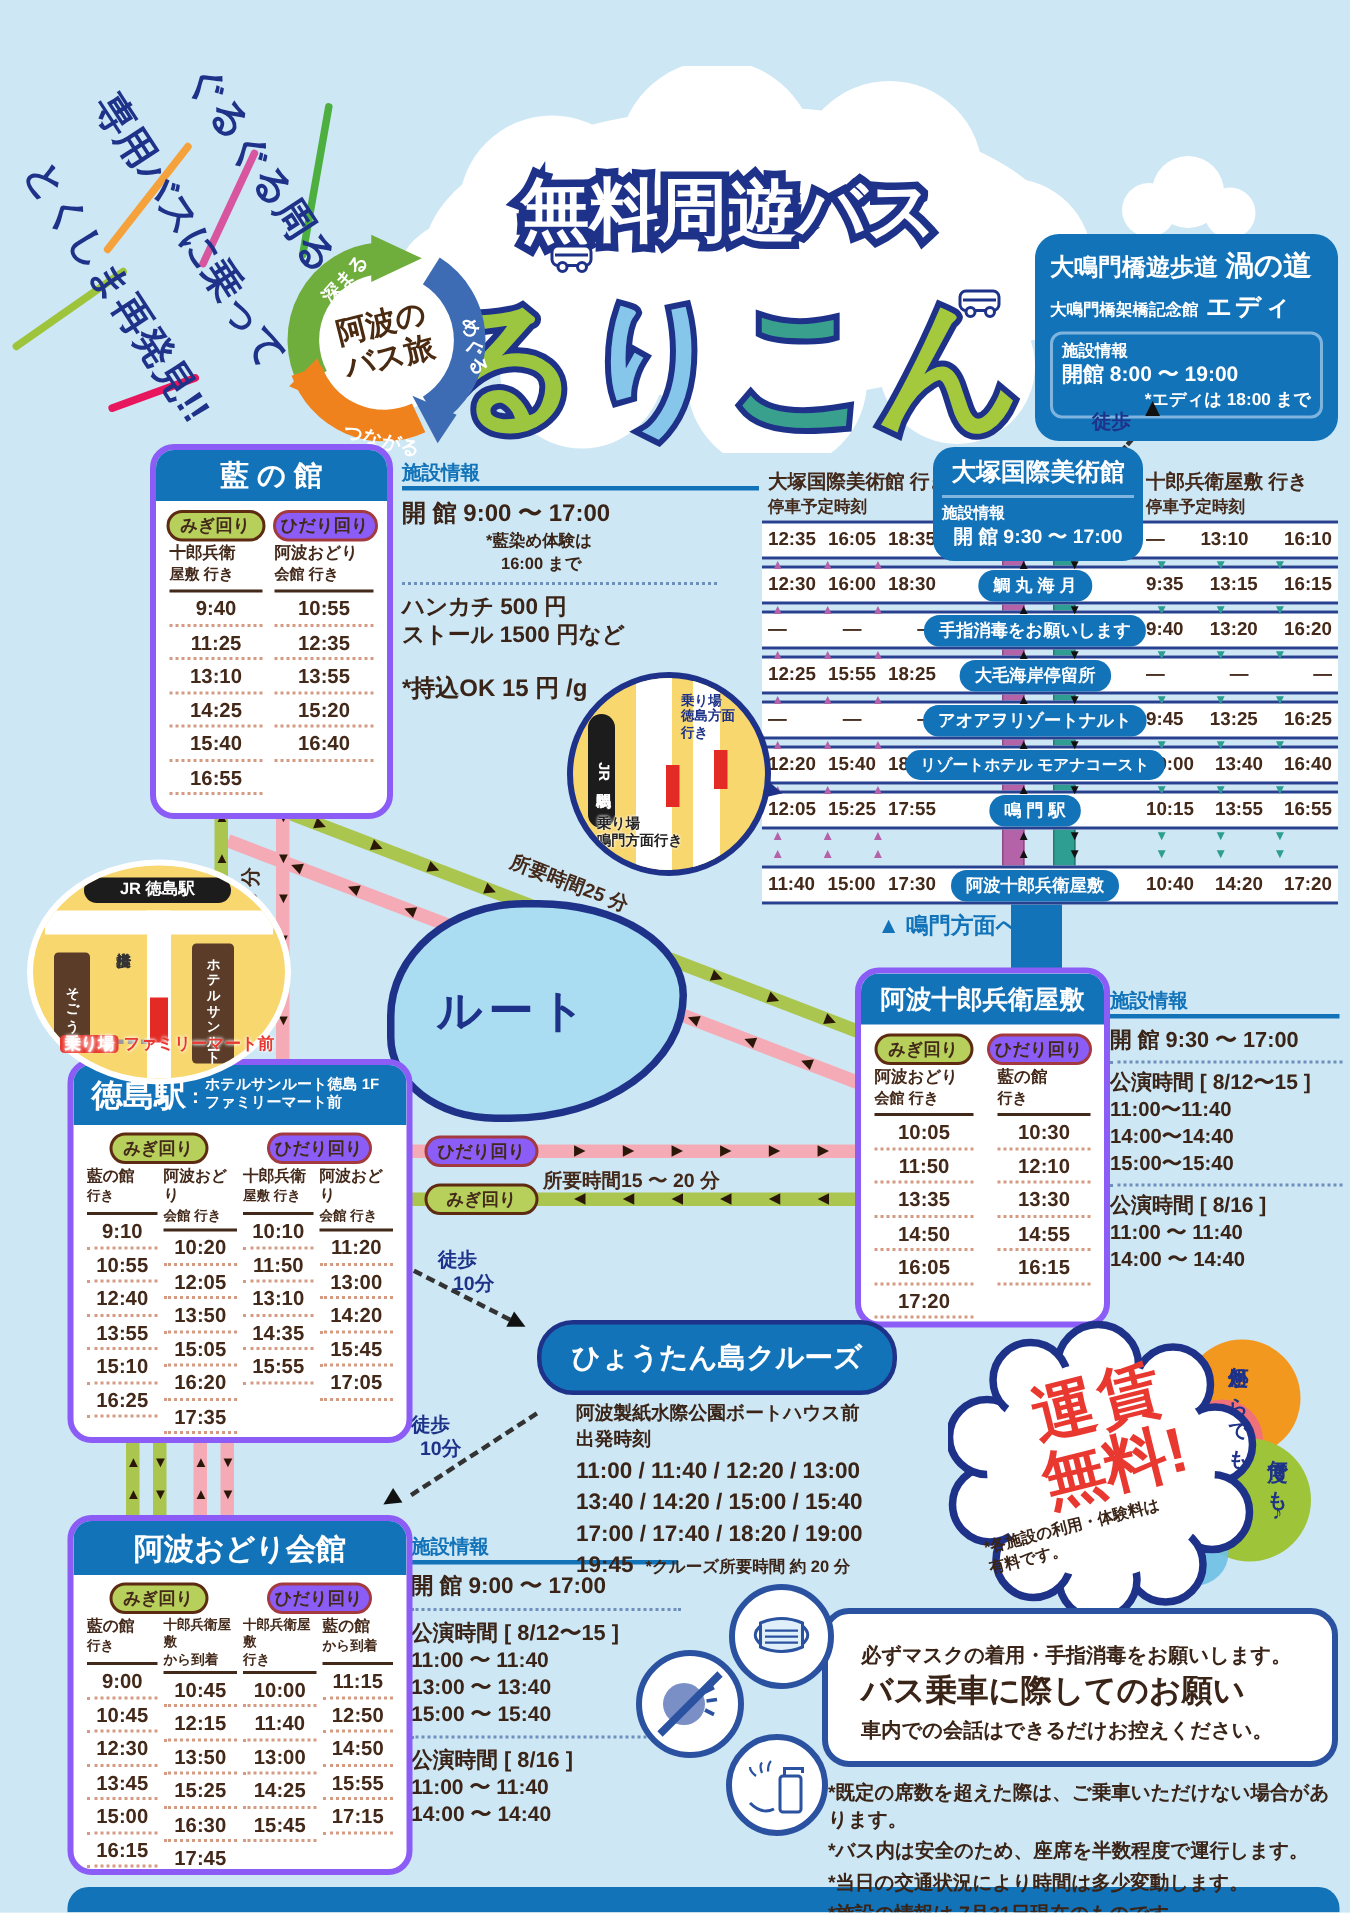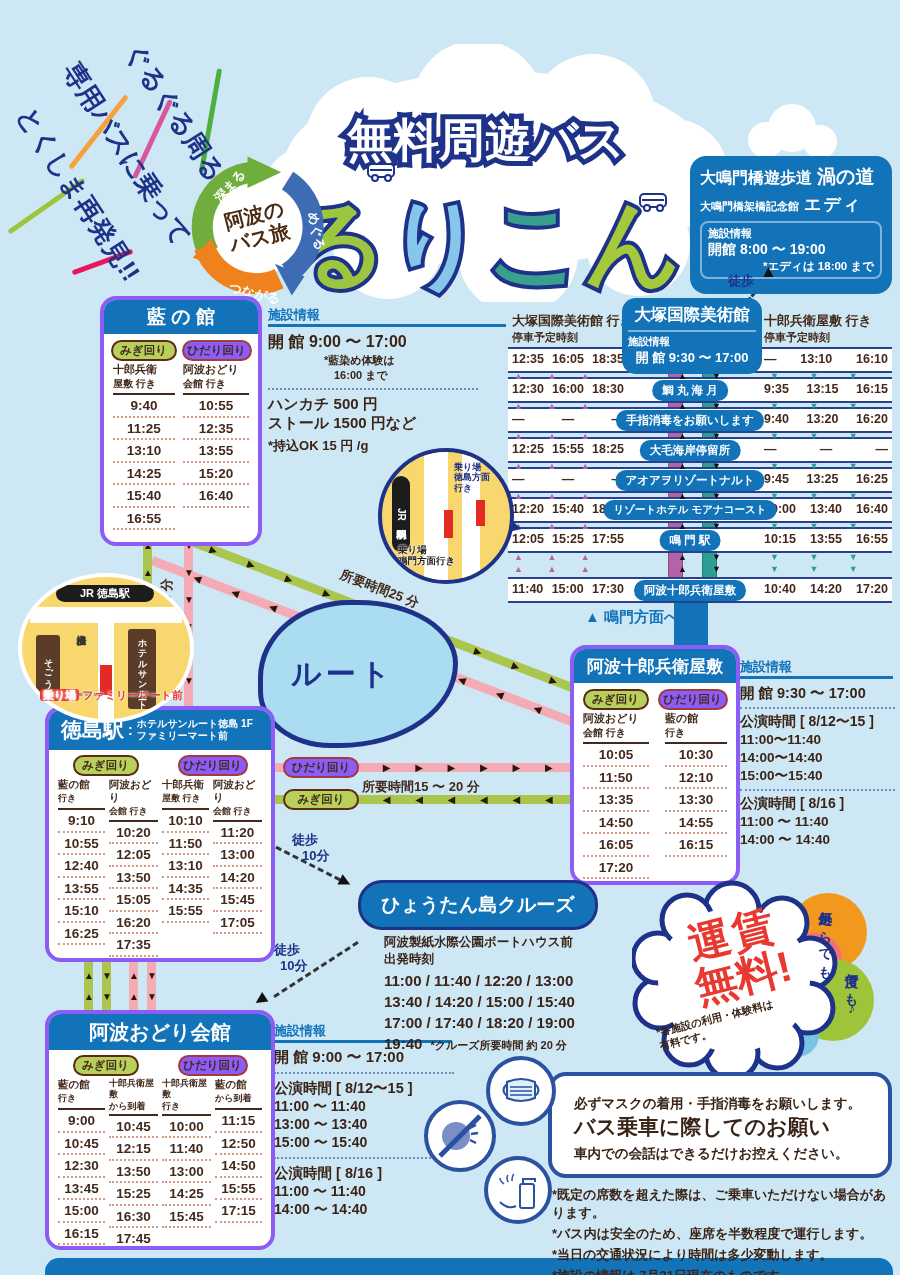--- a/index.html
+++ b/index.html
@@ -383,21 +383,21 @@
 
   <div class="abs ilabel" style="left:268px;top:306px;z-index:3;">施設情報</div>
   <div class="ihr" style="left:268px;top:324px;width:238px;"></div>
   <div class="abs" style="left:268px;top:332px;width:210px;z-index:3;">
     <div class="itx" style="font-size:16px;">開 館  9:00 〜 17:00</div>
     <div class="itx" style="font-size:11px;padding-left:56px;">*藍染め体験は</div>
     <div class="itx" style="font-size:11px;padding-left:66px;">16:00 まで</div>
     <div class="dsep" style="margin:5px 0;"></div>
     <div class="itx" style="font-size:15px;">ハンカチ  500 円</div>
     <div class="itx" style="font-size:15px;">ストール  1500 円など</div>
-    <div class="itx" style="font-size:13px;margin-top:4px;">*持込OK 15 円 /g</div>
+    <div class="itx" style="font-size:16px;margin-top:16px;">*持込OK 15 円 /g</div>
   </div>
 
   <div class="ybubble" style="left:378px;top:448px;width:128px;height:128px;border:4px solid #1d3288;">
     <div class="abs" style="left:42px;top:0;width:24px;height:128px;background:#fff;"></div>
     <div class="abs" style="left:80px;top:0;width:18px;height:128px;background:#fff;"></div>
     <div class="stopred" style="left:62px;top:58px;width:9px;height:28px;"></div>
     <div class="stopred" style="left:94px;top:48px;width:9px;height:26px;"></div>
     <div class="bkpill" style="position:absolute;left:10px;top:24px;width:18px;height:76px;writing-mode:vertical-rl;font-size:10px;line-height:18px;">JR鳴門駅</div>
     <div class="abs b navy" style="left:72px;top:10px;font-size:9px;line-height:1.15;text-align:left;">
       <span>乗り場</span><br>
@@ -523,21 +523,21 @@
   <div class="abs" style="left:358px;top:880px;width:234px;height:44px;background:#1273b9;border:3px solid #1d3288;border-radius:24px;z-index:4;display:flex;align-items:center;justify-content:center;">
     <span class="b" style="color:#fff;font-size:19px;white-space:nowrap;">ひょうたん島クルーズ</span>
   </div>
   <div class="abs" style="left:384px;top:934px;width:230px;z-index:4;">
     <div class="itx" style="font-size:12.5px;">阿波製紙水際公園ボートハウス前</div>
     <div class="itx" style="font-size:12.5px;">出発時刻</div>
     <div class="itx" style="font-size:15px;margin-top:4px;">11:00 / 11:40 / 12:20 / 13:00</div>
     <div class="itx" style="font-size:15px;margin-top:4px;">13:40 / 14:20 / 15:00 / 15:40</div>
     <div class="itx" style="font-size:15px;margin-top:4px;">17:00 / 17:40 / 18:20 / 19:00</div>
     <div style="margin-top:4px;display:flex;align-items:baseline;gap:8px;">
-      <span class="itx" style="font-size:15px;">19:40</span>
+      <span class="itx" style="font-size:15px;">19:45</span>
       <span class="itx" style="font-size:11px;">*クルーズ所要時間 約 20 分</span>
     </div>
   </div>
 
   <div class="dash" style="left:272px;top:862px;width:72px;transform:rotate(27deg);"></div>
   <div class="abs" style="left:340px;top:872px;font-size:15px;color:#111;transform:rotate(27deg);z-index:3;">▶</div>
   <div class="abs b navy" style="left:292px;top:832px;font-size:13px;z-index:3;line-height:1.25;"><span>徒歩</span><br><span style="padding-left:10px;">10分</span></div>
 
   <div class="dash" style="left:266px;top:968px;width:100px;transform:rotate(-33deg);"></div>
   <div class="abs" style="left:254px;top:990px;font-size:15px;color:#111;transform:rotate(-33deg);z-index:3;">◀</div>

